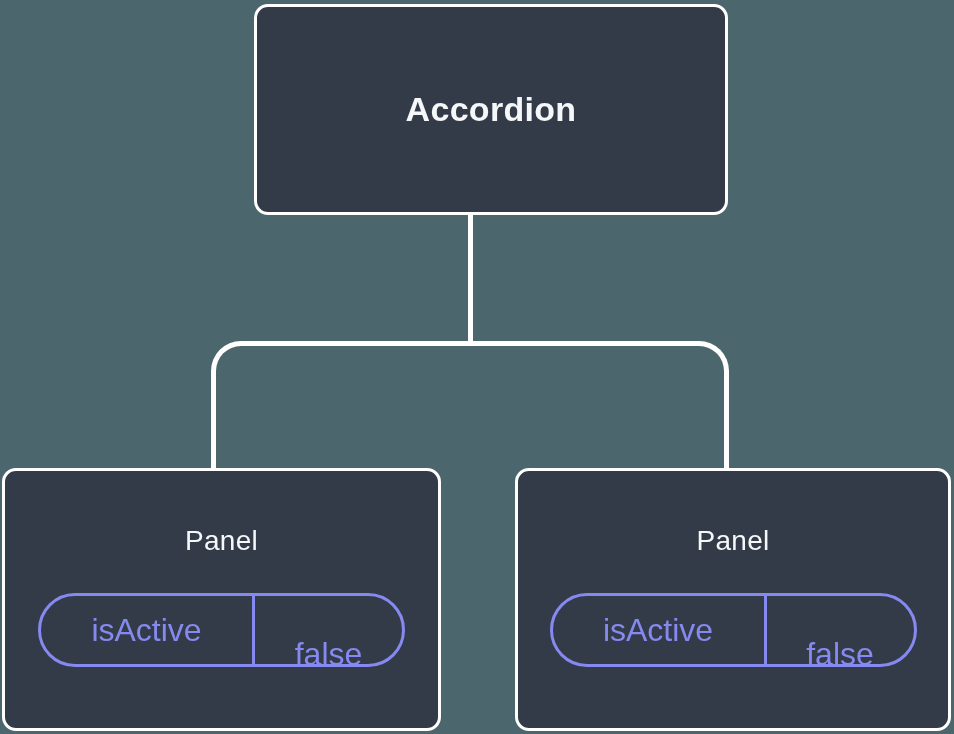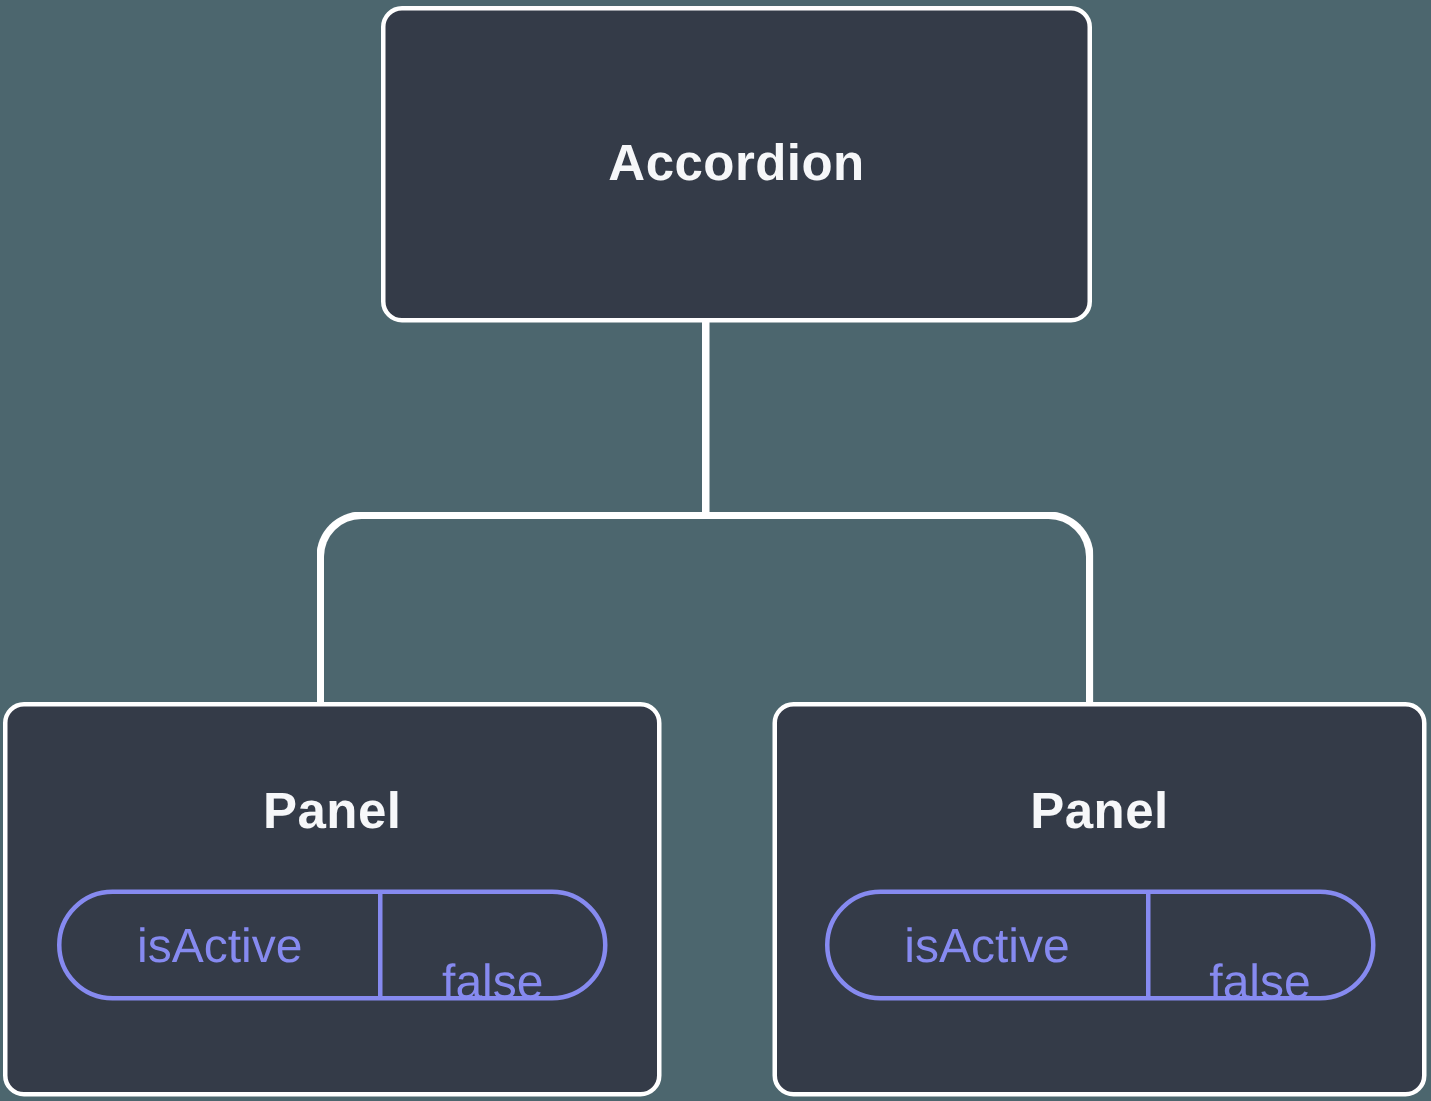--- a/index.html
+++ b/index.html
@@ -35,21 +35,21 @@
     background:transparent;
   }
   .panel-node{
     top:468px; height:263px;
     display:flex; flex-direction:column; align-items:center;
     padding-top:46px;
   }
   .panel-left{ left:2px;  width:439px; }
   .panel-right{ left:515px; width:436px; }
   .panel-title{
-    font-size:34px; font-weight:700; line-height:48px; letter-spacing:0.3px;
+    font-size:28px; font-weight:400; line-height:48px; letter-spacing:0.3px;
     color:var(--text);
   }
   .pill{
     margin-top:28px; box-sizing:border-box;
     width:367px; height:74px;
     border:3px solid var(--accent); border-radius:60px;
     display:flex; align-items:stretch;
     color:var(--accent); font-size:32px;
   }
   .pill-key{

